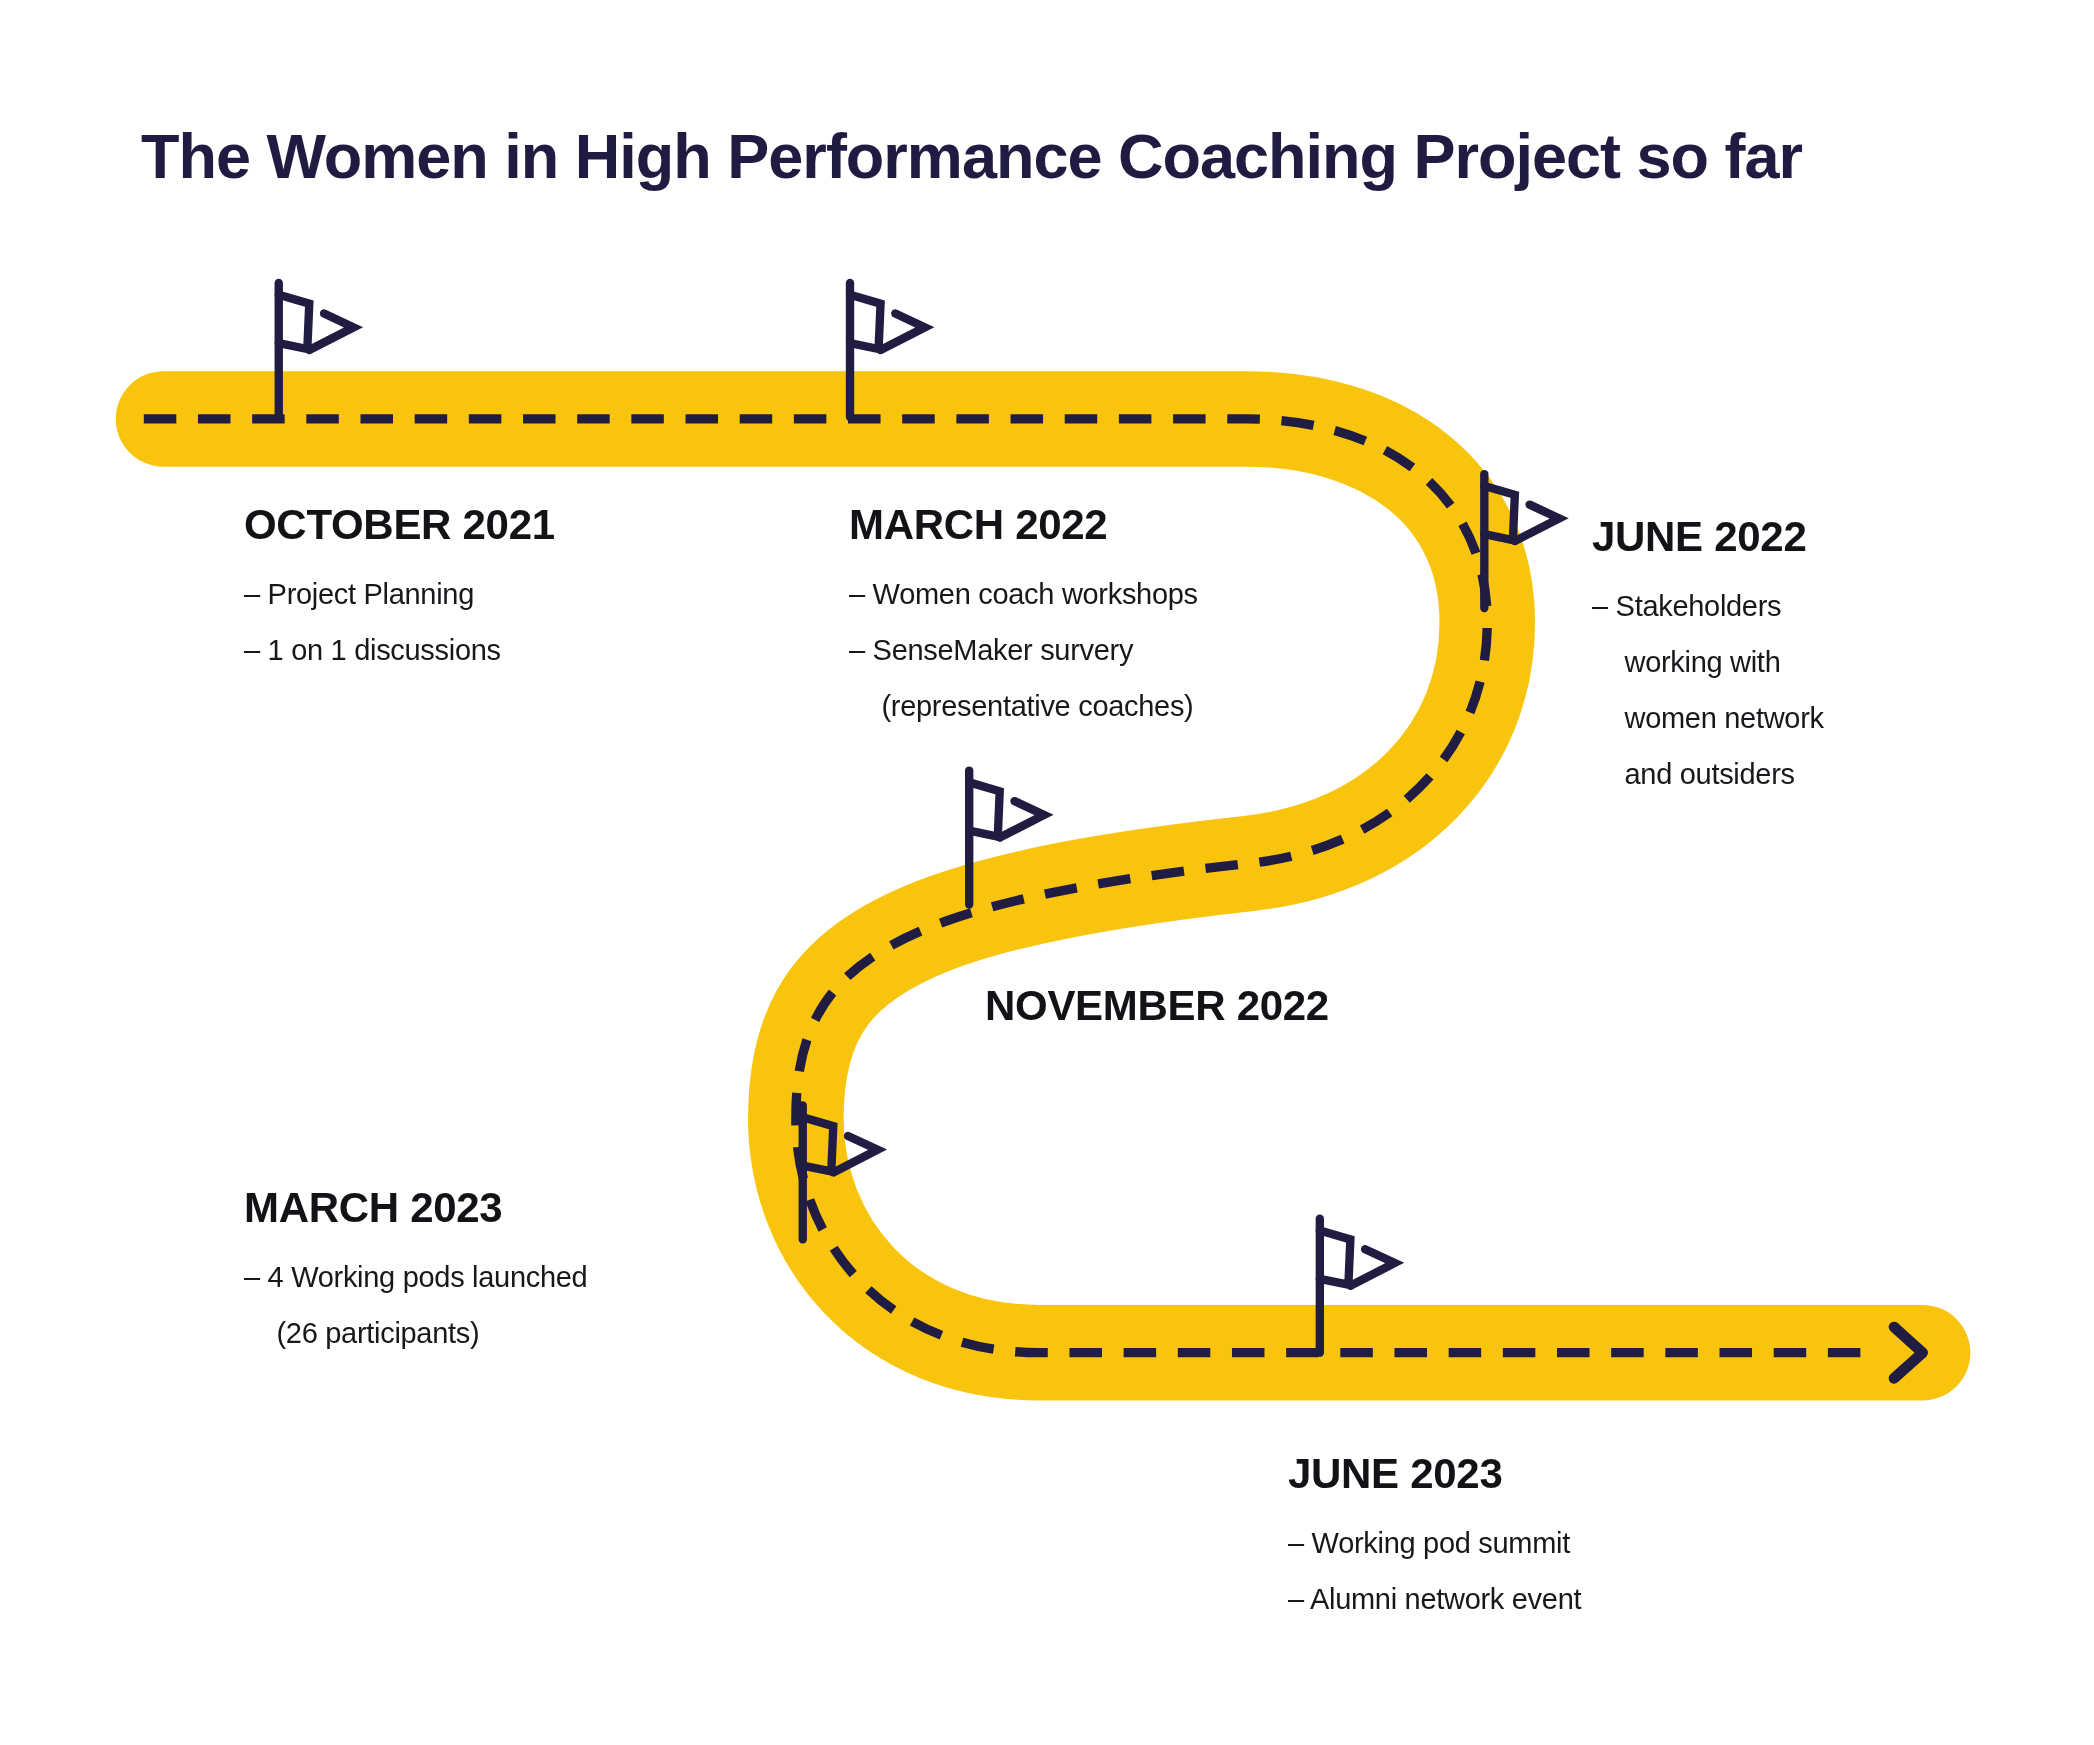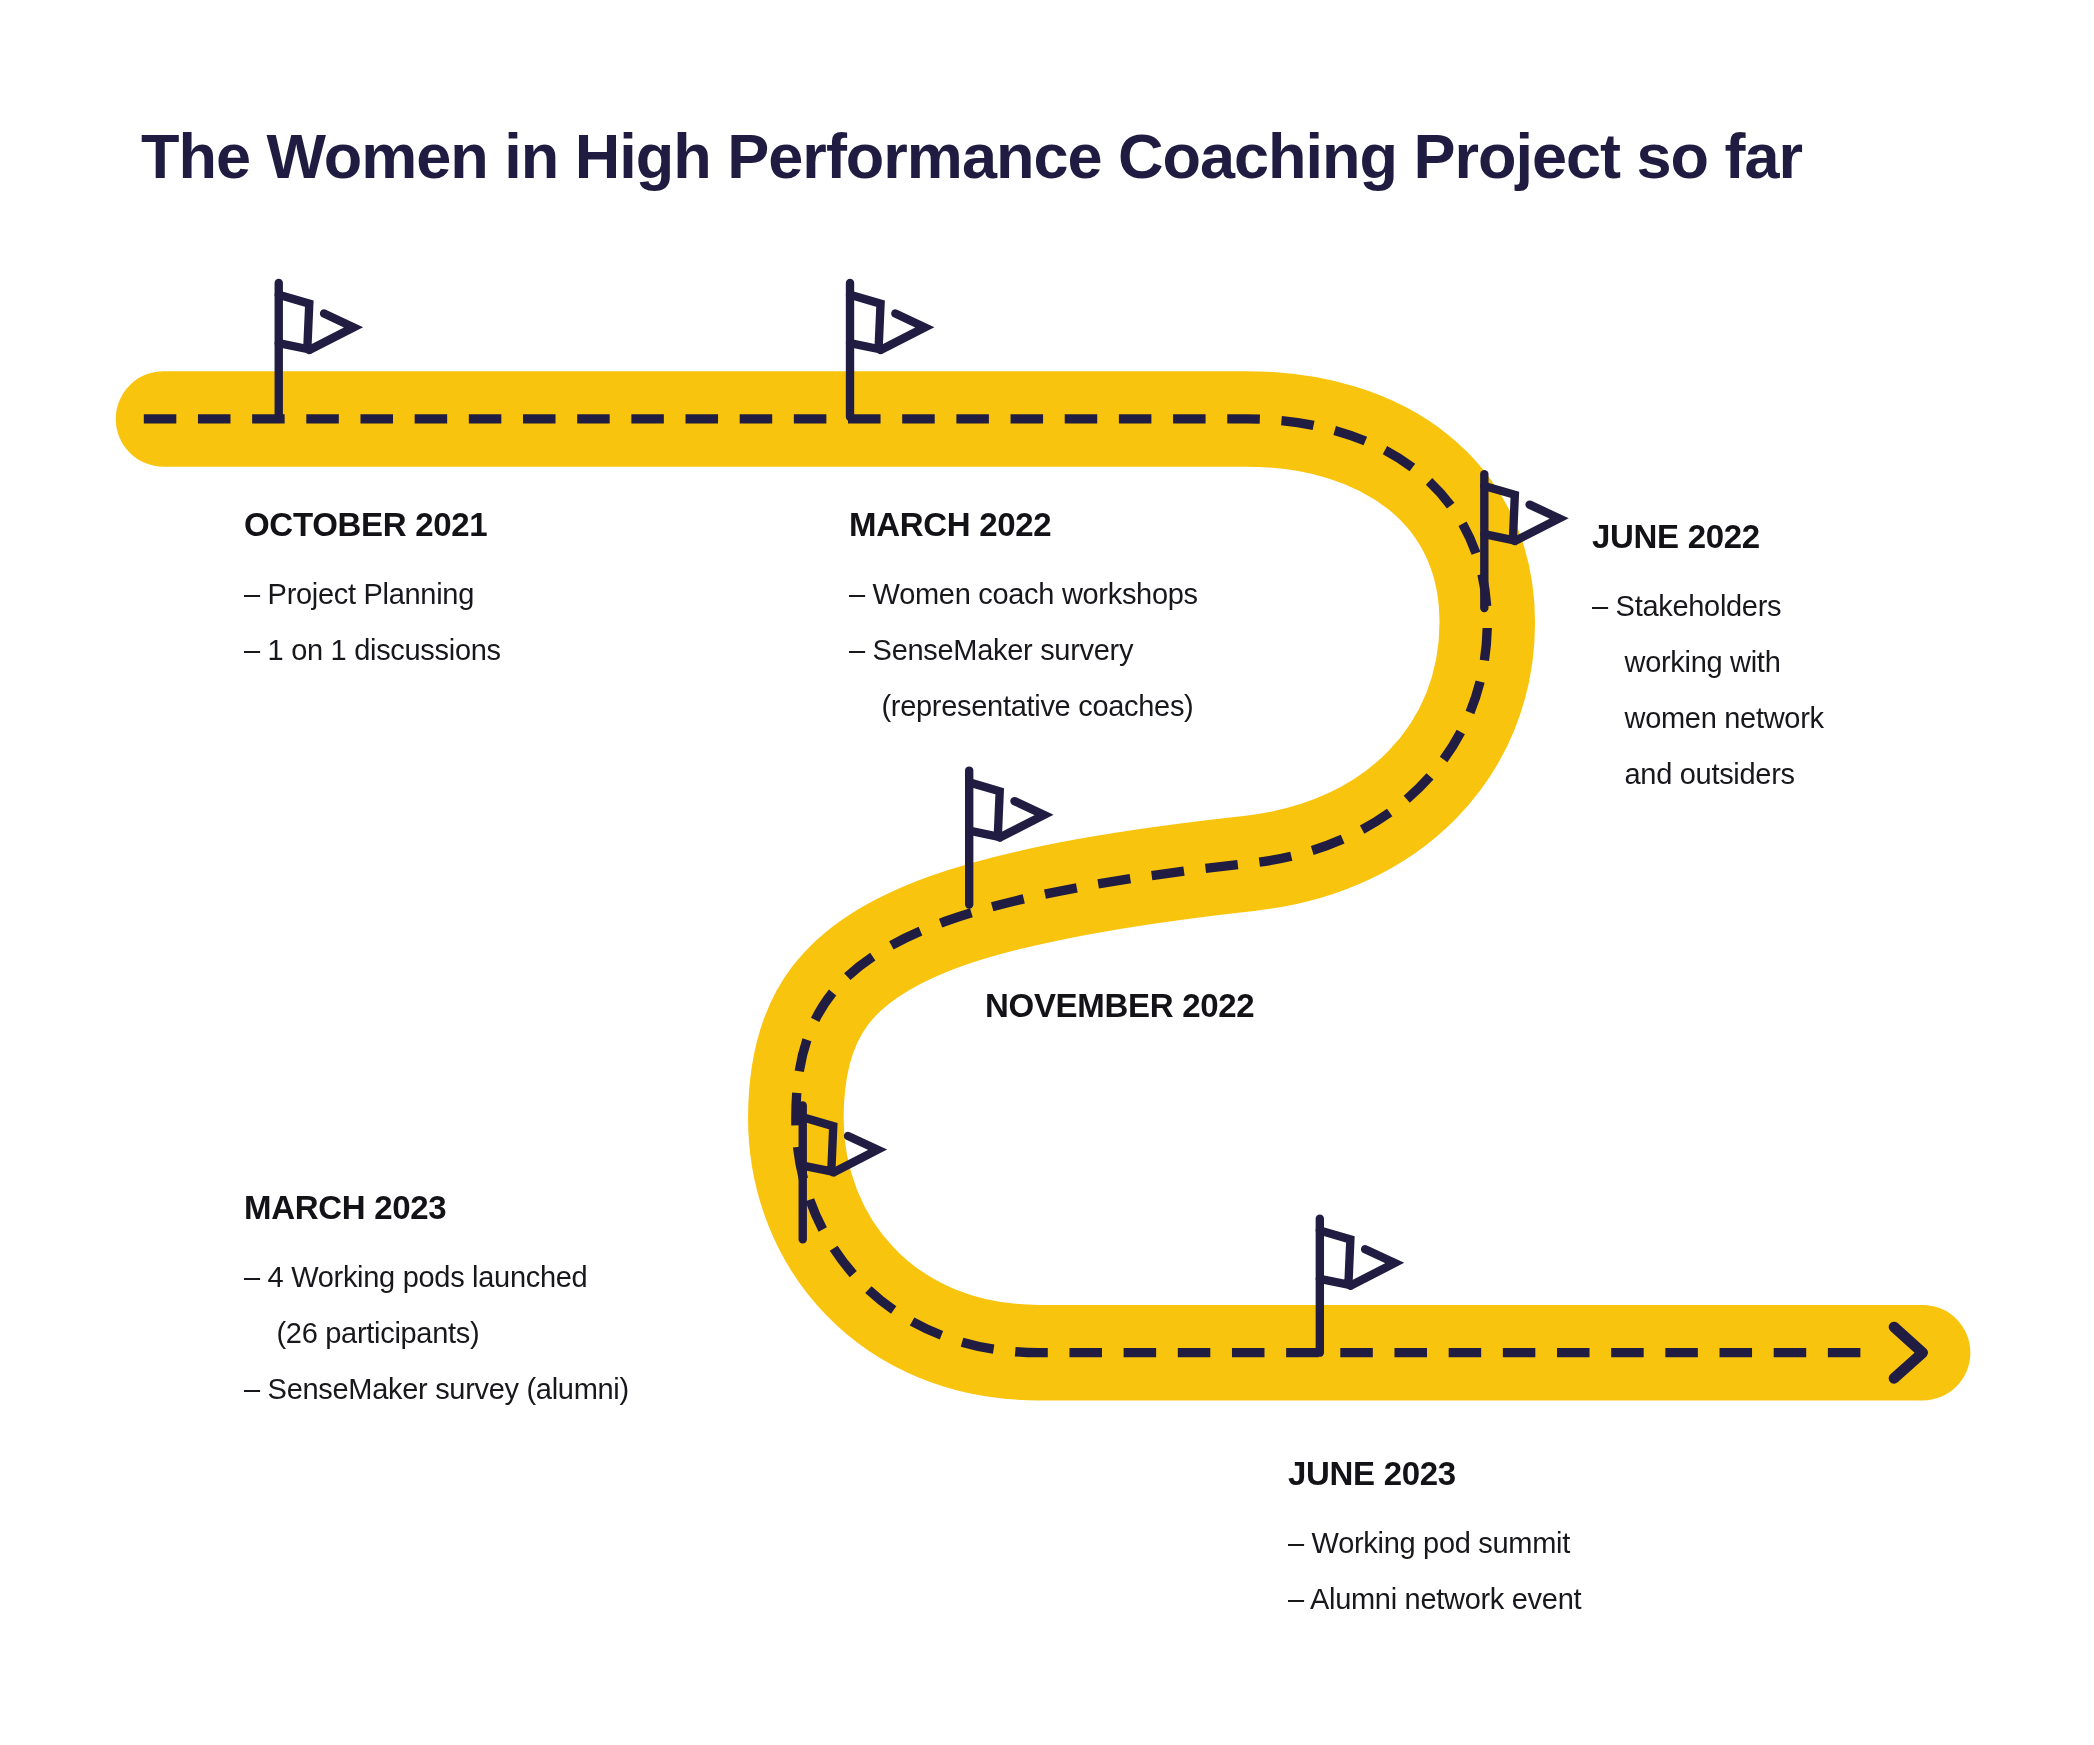--- a/index.html
+++ b/index.html
@@ -15,21 +15,21 @@
     left:141px;top:120px;
     font-size:63px;
     font-weight:bold;
     letter-spacing:-1px;
     color:#201c41;
     white-space:nowrap;
   }
   .road-svg{position:absolute;left:0;top:0;}
   .milestone{position:absolute;}
   .date{
-    font-size:33px;
+    font-size:42px;
     font-weight:bold;
     color:#121217;
     line-height:39px;
     letter-spacing:-0.3px;
     margin:0 0 21.7px 0;
     white-space:nowrap;
   }
   .line{
     font-size:29px;
     color:#17171c;
@@ -110,21 +110,20 @@
   </div>
 
   <div class="milestone m3">
     <div class="date">NOVEMBER 2022</div>
   </div>
 
   <div class="milestone m4">
     <div class="date">MARCH 2023</div>
     <div class="line">– 4 Working pods launched</div>
     <div class="line cont">(26 participants)</div>
-    <div class="line">– SenseMaker survey (alumni)</div>
   </div>
 
   <div class="milestone m5">
     <div class="date">JUNE 2023</div>
     <div class="line">– Working pod summit</div>
     <div class="line">– Alumni network event</div>
   </div>
 
 </div>
 

